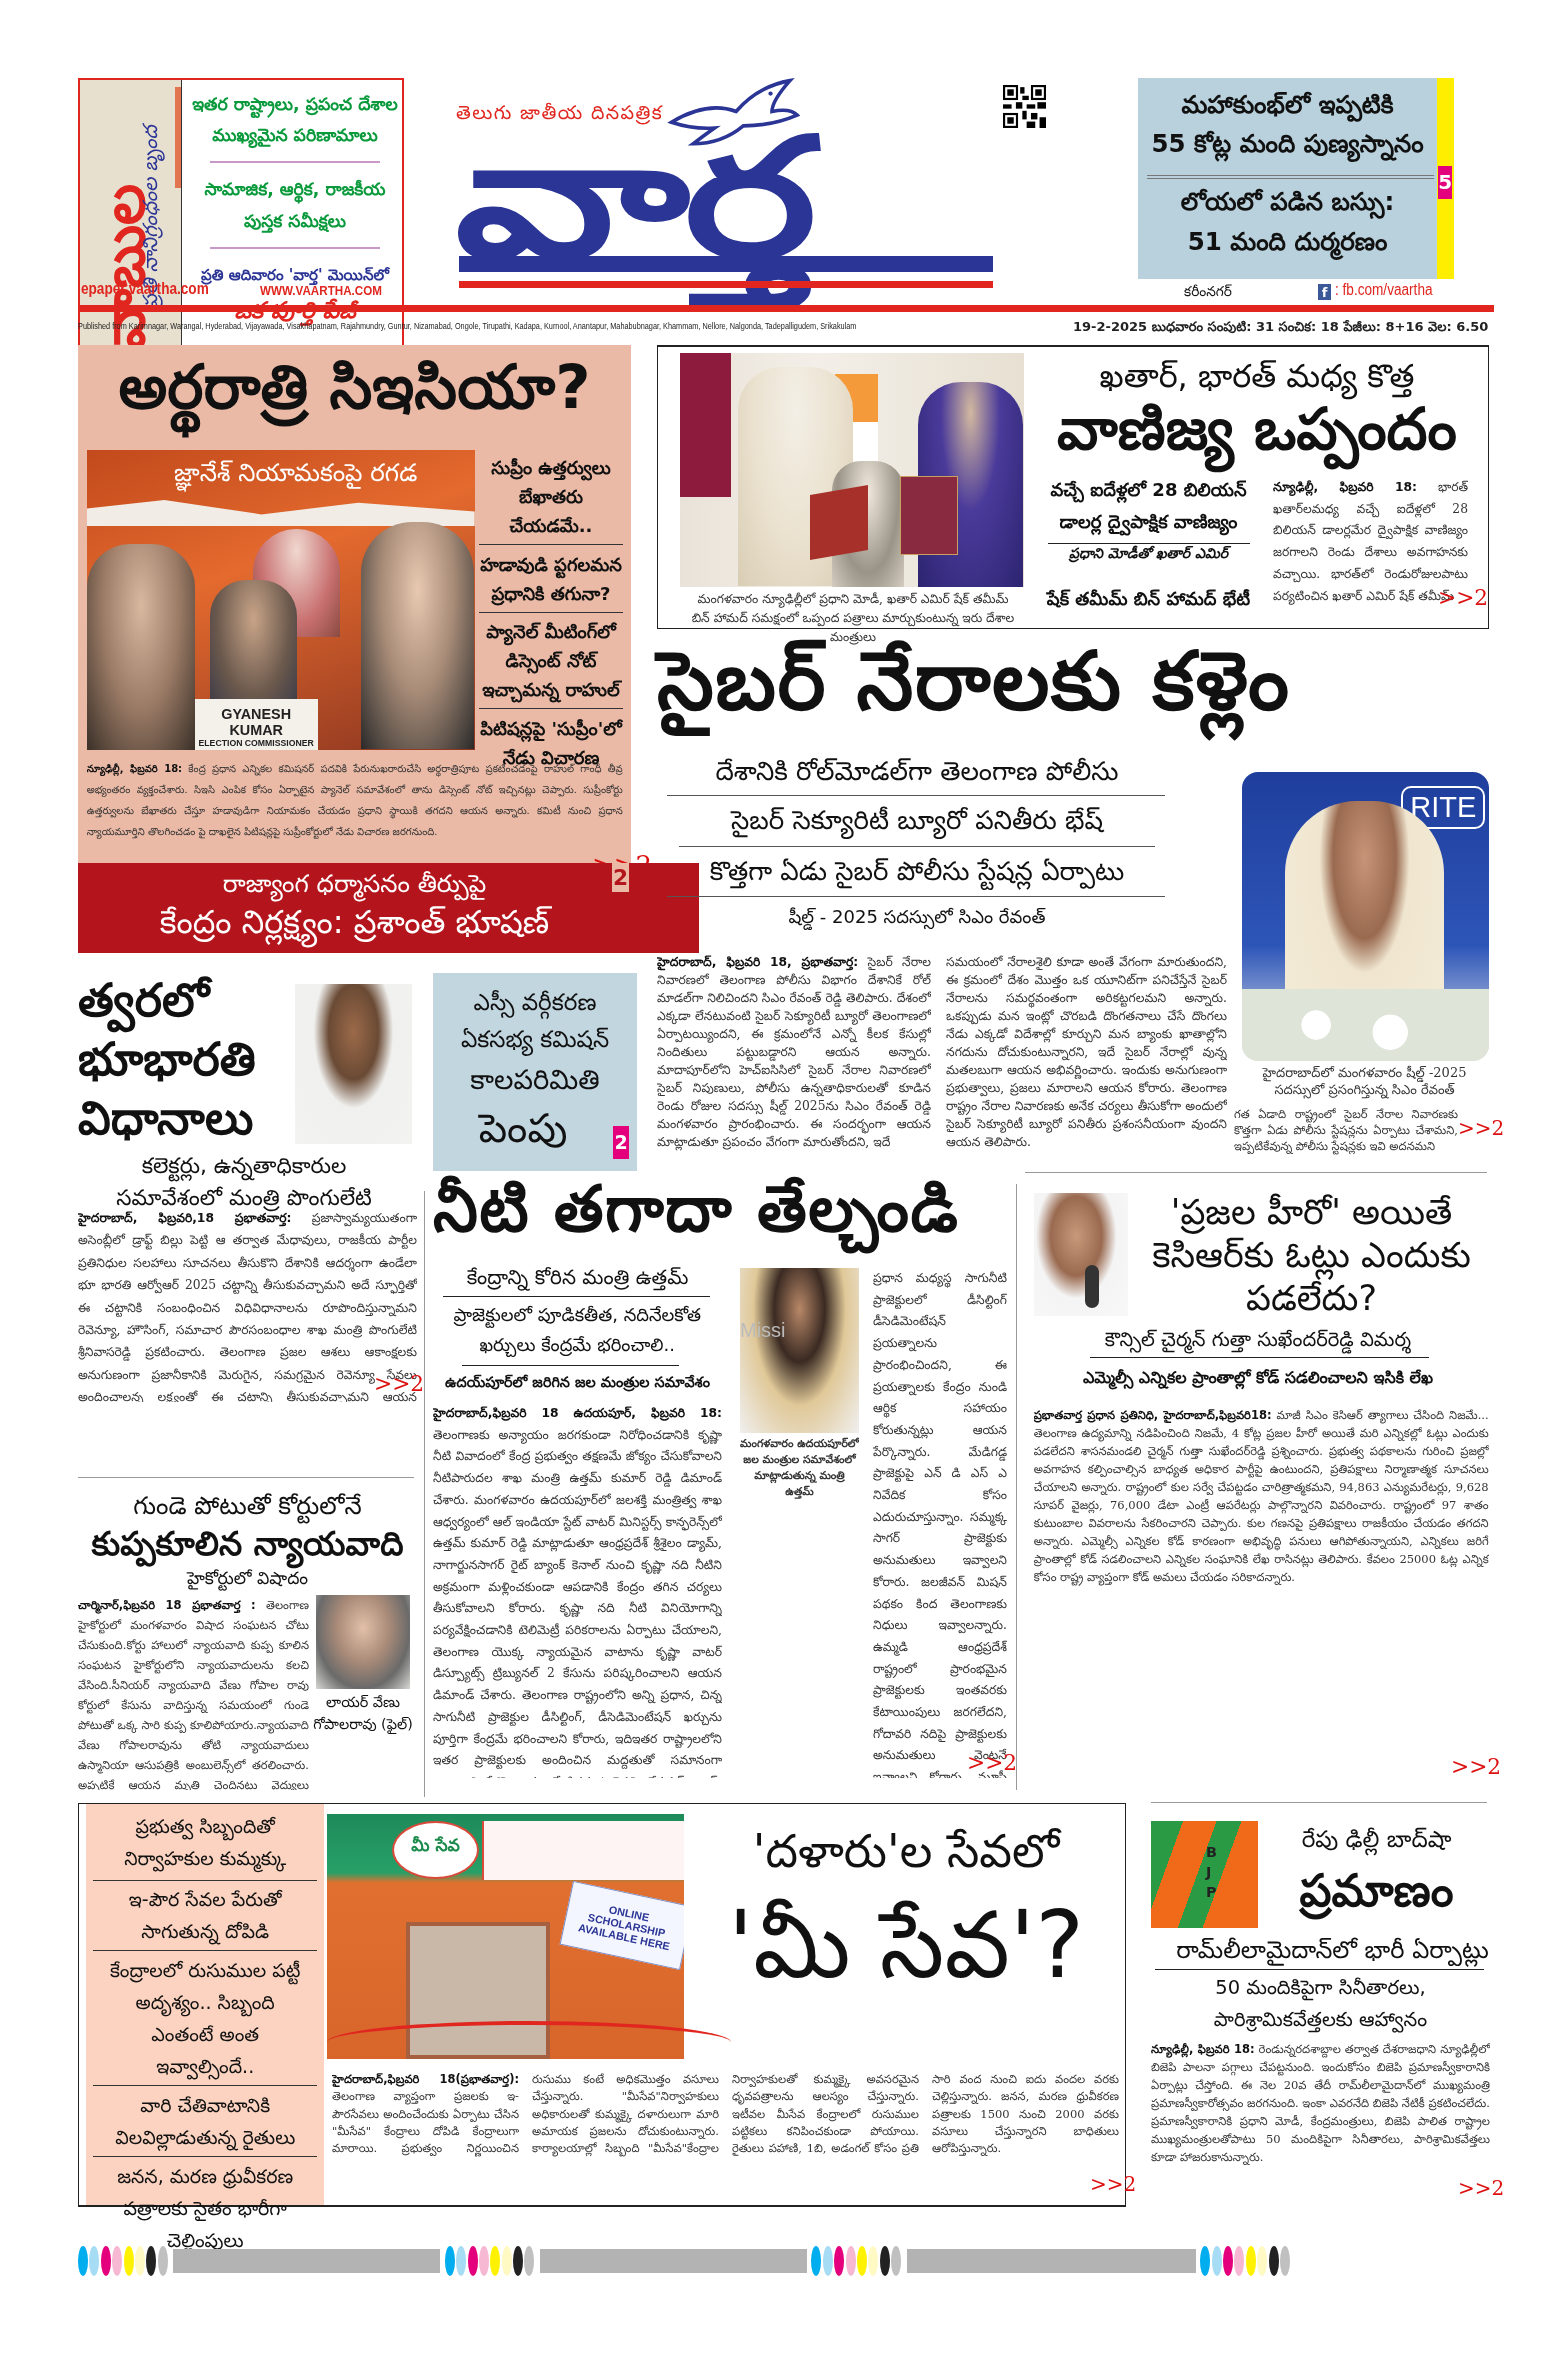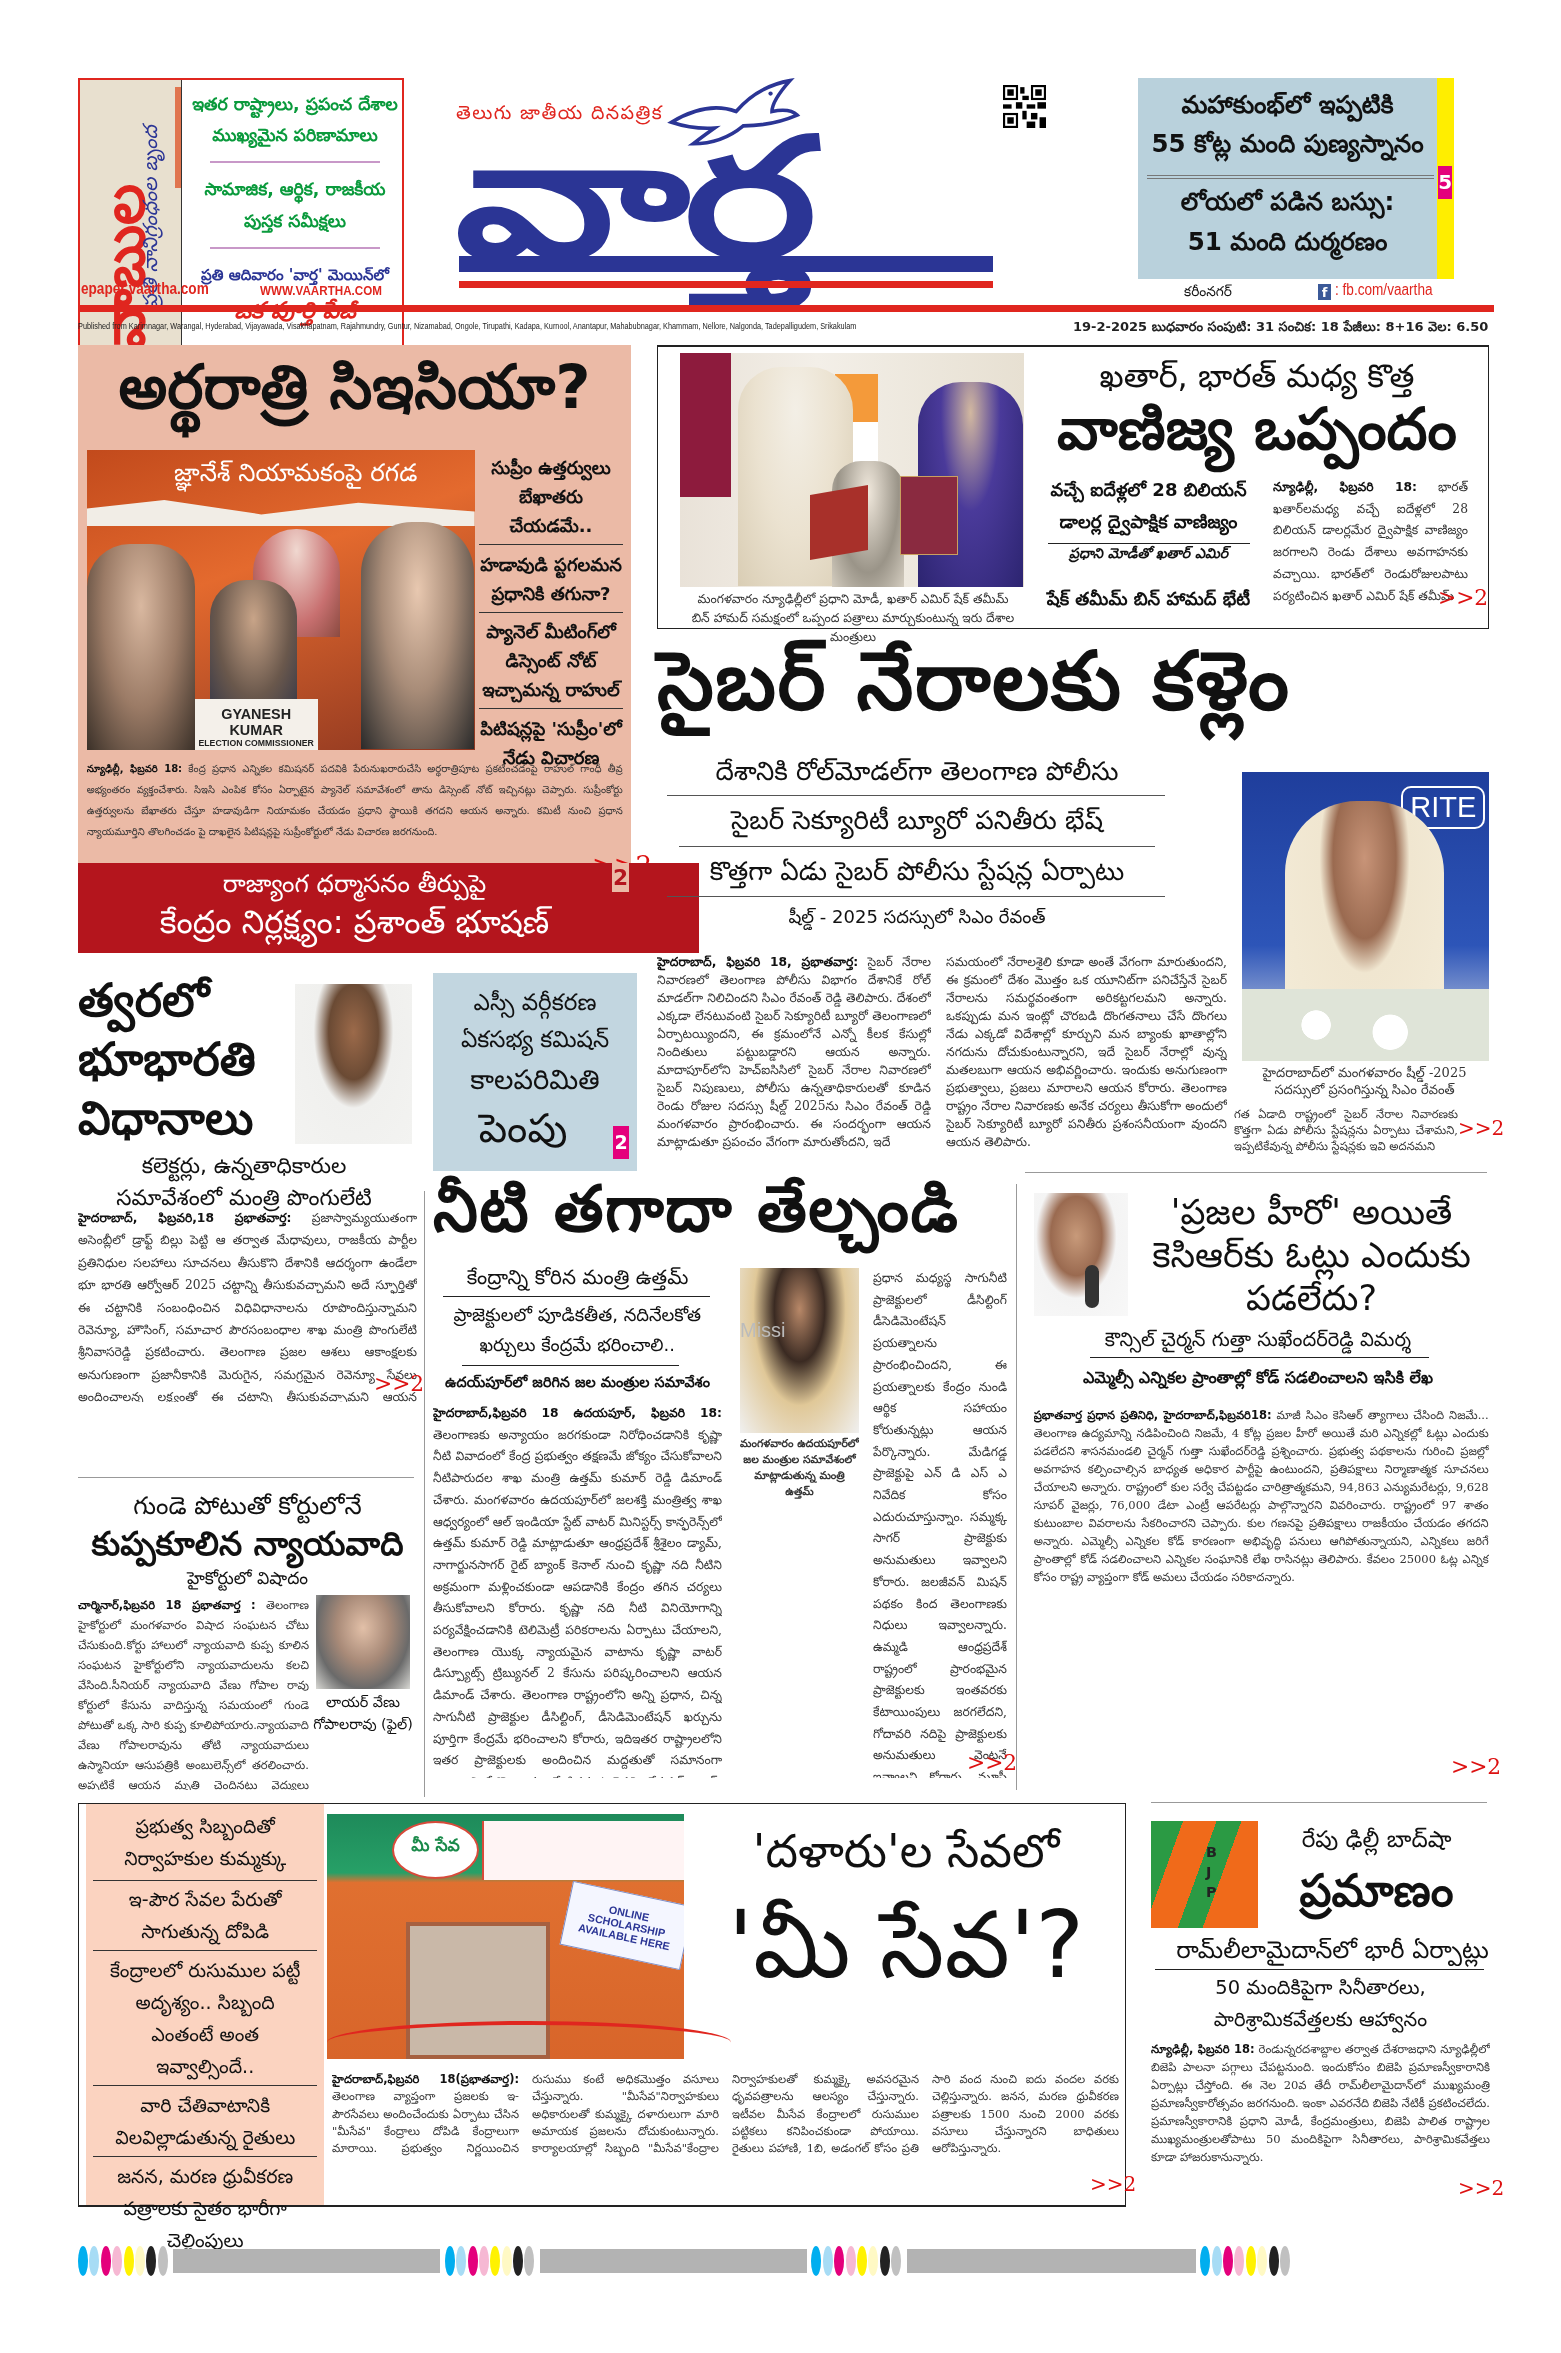--- a/index.html
+++ b/index.html
@@ -156,21 +156,21 @@
 <div class="abs" style="left:657px;top:635px;width:832px;height:520px;">
   <div class="abs hd" style="left:0;top:0;width:832px;font-size:81px;letter-spacing:1.4px;">సైబర్ నేరాలకు కళ్లెం</div>
   <div class="abs c hl" style="left:0;top:121px;width:520px;font-size:26px;">దేశానికి రోల్‌మోడల్‌గా తెలంగాణ పోలీసు</div>
   <div class="hr" style="left:10px;top:160px;width:498px;height:0.7px;background:#555;"></div>
   <div class="abs c hl" style="left:0;top:170px;width:520px;font-size:26px;">సైబర్ సెక్యూరిటీ బ్యూరో పనితీరు భేష్</div>
   <div class="hr" style="left:21.7px;top:211px;width:476px;height:0.7px;background:#555;"></div>
   <div class="abs c hl" style="left:0;top:221px;width:520px;font-size:26px;">కొత్తగా ఏడు సైబర్ పోలీసు స్టేషన్ల ఏర్పాటు</div>
   <div class="hr" style="left:10px;top:261px;width:498px;height:0.7px;background:#555;"></div>
   <div class="abs c hl" style="left:0;top:271px;width:520px;font-size:18px;">షీల్డ్ - 2025 సదస్సులో సిఎం రేవంత్</div>
 
-  <div class="img" style="left:585px;top:137px;width:247px;height:289px;background:linear-gradient(180deg,#1f3e9c 0%,#2d55b8 60%,#e6e8ec 100%);">
+  <div class="img" style="left:585px;top:137px;width:247px;height:289px;background:linear-gradient(180deg,#1f3e9c 0%,#2d55b8 60%,#e6e8ec 100%);border-radius:16px;">
     <div class="abs" style="left:159px;top:14.4px;font-family:'Liberation Sans',sans-serif;font-size:29px;color:#fff;border:2.2px solid #fff;border-radius:10px;padding:2.9px 7.2px;">RITE</div>
     <div class="abs" style="left:43px;top:29px;width:159px;height:260px;background:radial-gradient(ellipse at 50% 22%,#c89478 0%,#9a6a50 28%,#f0e6d0 40%,#f4ecd8 100%);border-radius:72px 72px 0 0;"></div>
     <div class="abs" style="left:0;top:217px;width:247px;height:72px;background:radial-gradient(circle at 30% 50%,#fff 0 14.4px,transparent 15px),radial-gradient(circle at 60% 60%,#fff 0 17.3px,transparent 18px),#dfe4d8;"></div>
   </div>
   <div class="abs c body-text" style="left:592px;top:429px;width:231px;font-size:13px;line-height:17.3px;text-align:center;">హైదరాబాద్‌లో మంగళవారం షీల్డ్ -2025 సదస్సులో ప్రసంగిస్తున్న సిఎం రేవంత్</div>
 
   <div class="abs body-text" style="left:0;top:318px;width:274px;height:202px;font-size:12.3px;line-height:18px;">
     <b>హైదరాబాద్, ఫిబ్రవరి 18, ప్రభాతవార్త:</b> <span>సైబర్ నేరాల నివారణలో తెలంగాణ పోలీసు విభాగం దేశానికే రోల్ మాడల్‌గా నిలిచిందని సిఎం రేవంత్ రెడ్డి తెలిపారు. దేశంలో ఎక్కడా లేనటువంటి సైబర్ సెక్యూరిటీ బ్యూరో తెలంగాణలో ఏర్పాటయ్యిందని, ఈ క్రమంలోనే ఎన్నో కీలక కేసుల్లో నిందితులు పట్టుబడ్డారని ఆయన అన్నారు. మాదాపూర్‌లోని హెచ్ఐసిసిలో సైబర్ నేరాల నివారణలో సైబర్ నిపుణులు, పోలీసు ఉన్నతాధికారులతో కూడిన రెండు రోజుల సదస్సు షీల్డ్ 2025ను సిఎం రేవంత్ రెడ్డి మంగళవారం ప్రారంభించారు. ఈ సందర్భంగా ఆయన మాట్లాడుతూ ప్రపంచం వేగంగా మారుతోందని, ఇదే</span>
   </div>
   <div class="abs body-text" style="left:289px;top:318px;width:281px;height:202px;font-size:12.3px;line-height:18px;">సమయంలో నేరాలశైలి కూడా అంతే వేగంగా మారుతుందని, ఈ క్రమంలో దేశం మొత్తం ఒక యూనిట్‌గా పనిచేస్తేనే సైబర్ నేరాలను సమర్థవంతంగా అరికట్టగలమని అన్నారు. ఒకప్పుడు మన ఇంట్లో చొరబడి దొంగతనాలు చేసే దొంగలు నేడు ఎక్కడో విదేశాల్లో కూర్చుని మన బ్యాంకు ఖాతాల్లోని నగదును దోచుకుంటున్నారని, ఇదే సైబర్ నేరాల్లో వున్న మతలబుగా ఆయన అభివర్ణించారు. ఇందుకు అనుగుణంగా ప్రభుత్వాలు, ప్రజలు మారాలని ఆయన కోరారు. తెలంగాణ రాష్ట్రం నేరాల నివారణకు అనేక చర్యలు తీసుకోగా అందులో సైబర్ సెక్యూరిటీ బ్యూరో పనితీరు ప్రశంసనీయంగా వుందని ఆయన తెలిపారు.</div>

